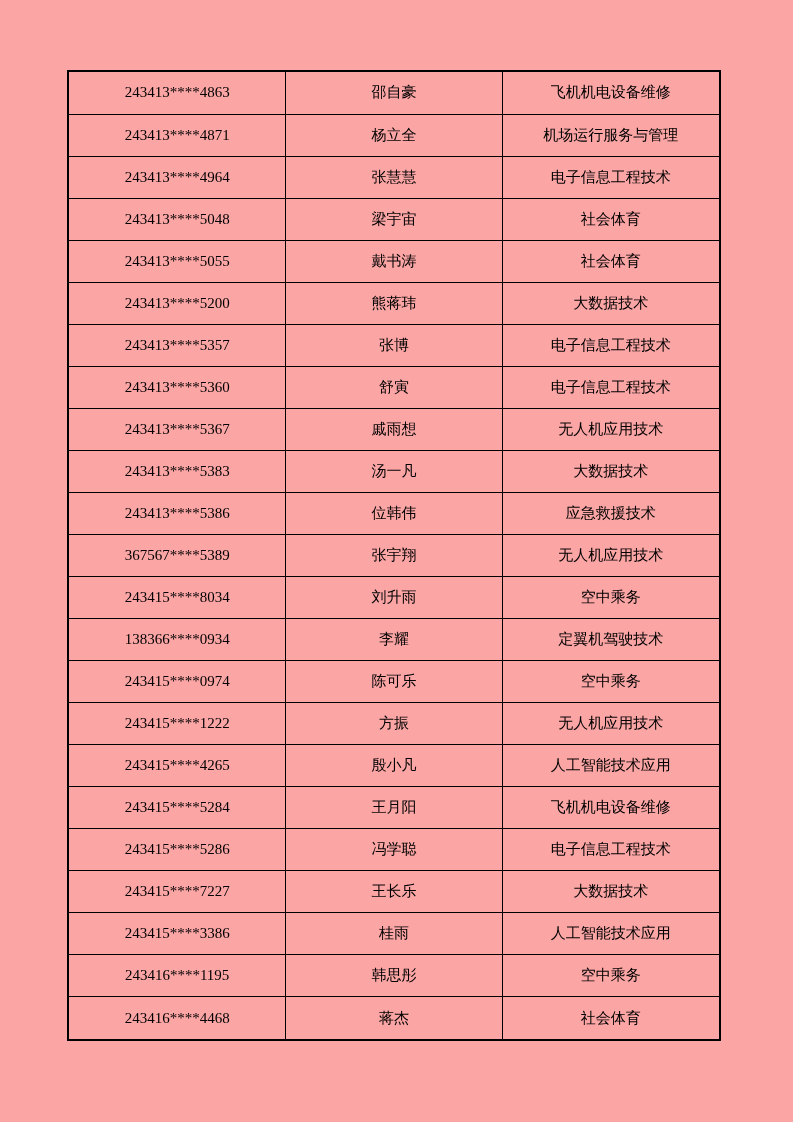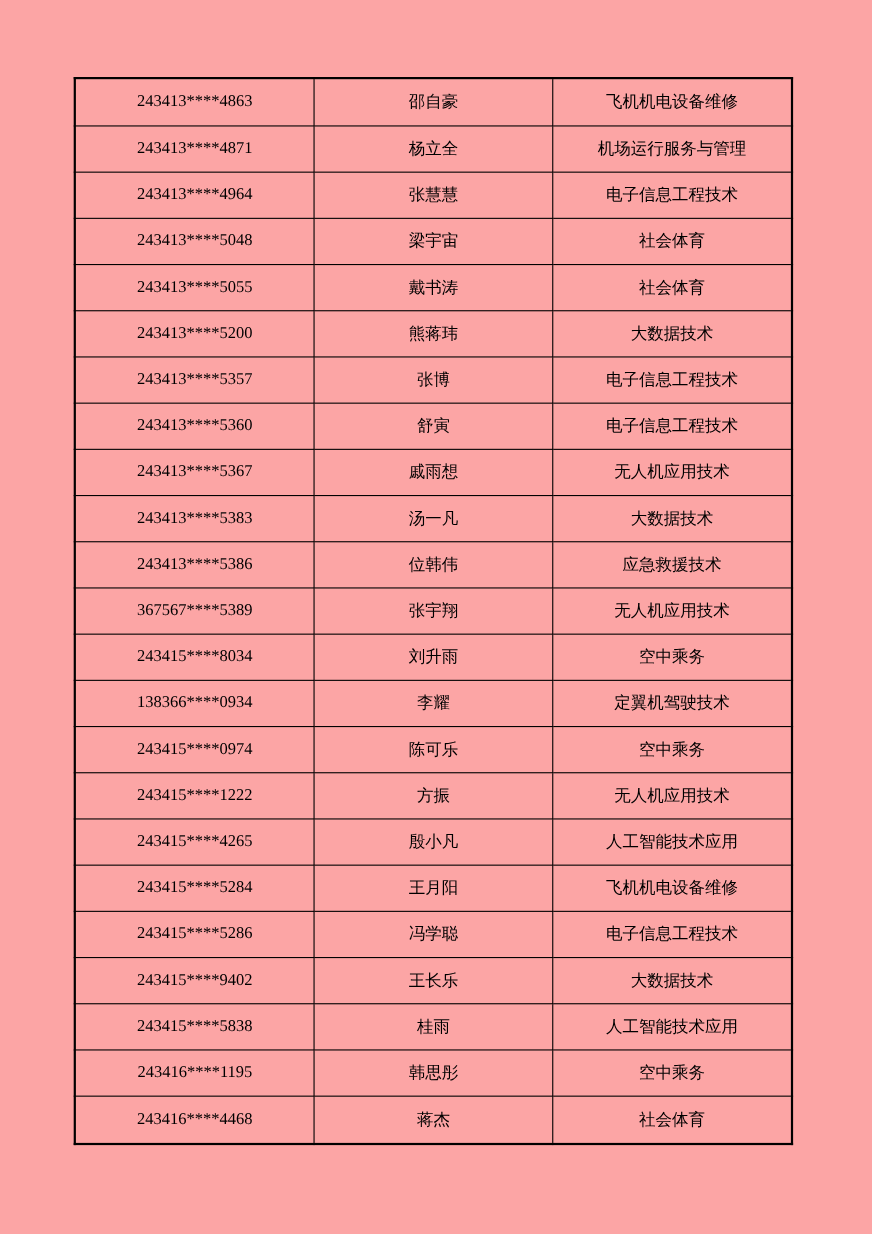--- a/index.html
+++ b/index.html
@@ -137,26 +137,26 @@
           <td>243415****5284</td>
           <td>王月阳</td>
           <td>飞机机电设备维修</td>
         </tr>
         <tr>
           <td>243415****5286</td>
           <td>冯学聪</td>
           <td>电子信息工程技术</td>
         </tr>
         <tr>
-          <td>243415****9402</td>
+          <td>243415****7227</td>
           <td>王长乐</td>
           <td>大数据技术</td>
         </tr>
         <tr>
-          <td>243415****5838</td>
+          <td>243415****3386</td>
           <td>桂雨</td>
           <td>人工智能技术应用</td>
         </tr>
         <tr>
           <td>243416****1195</td>
           <td>韩思彤</td>
           <td>空中乘务</td>
         </tr>
         <tr>
           <td>243416****4468</td>

